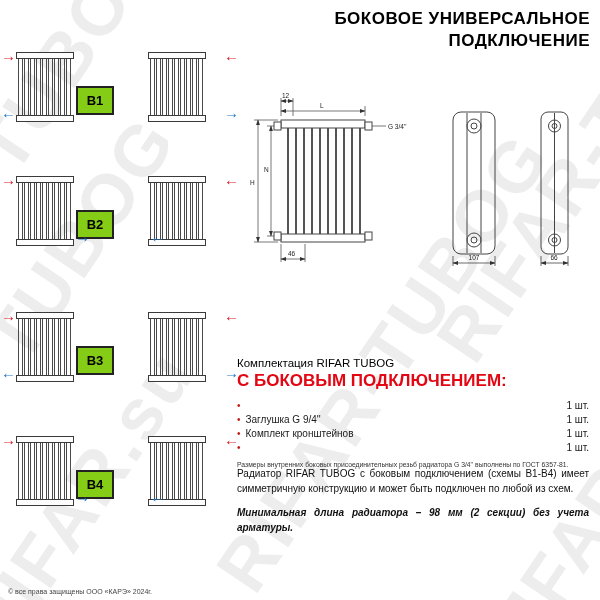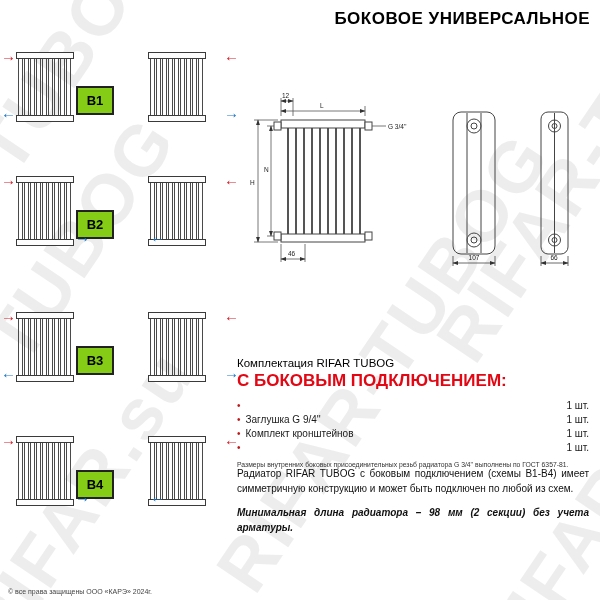--- a/index.html
+++ b/index.html
@@ -78,20 +78,21 @@
   <div class="wm wm-2">RIFAR.su</div>
   <div class="wm wm-3">RIFAR-TUBOG</div>
   <div class="wm wm-4">RIFAR</div>
   <div class="wm wm-5">RIFAR-TUBOG</div>
   <div class="wm wm-6">TUBOG</div>
 
   <div class="content">
 
     <div class="title">
       <div>БОКОВОЕ УНИВЕРСАЛЬНОЕ</div>
+      <div>ПОДКЛЮЧЕНИЕ</div>
     </div>
 
     <div class="scheme-row" style="top:46px">
       <div class="rad rad-left"></div>
       <div class="label-box">
         <span>В1</span>
       </div>
       <div class="rad rad-right"></div>
     <span class="arrow red pos-left-top">→</span>
         <span class="arrow blue pos-left-bottom">←</span>

